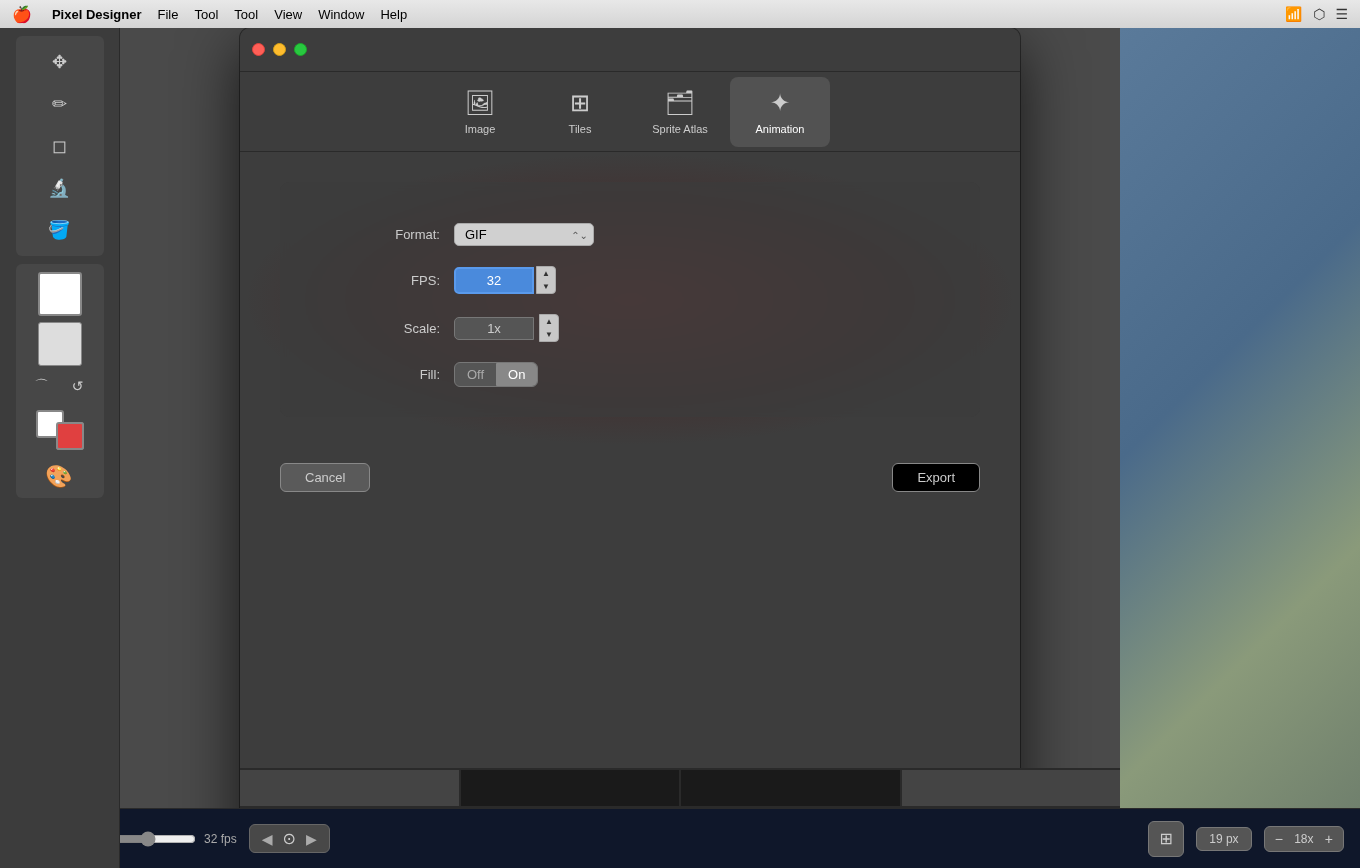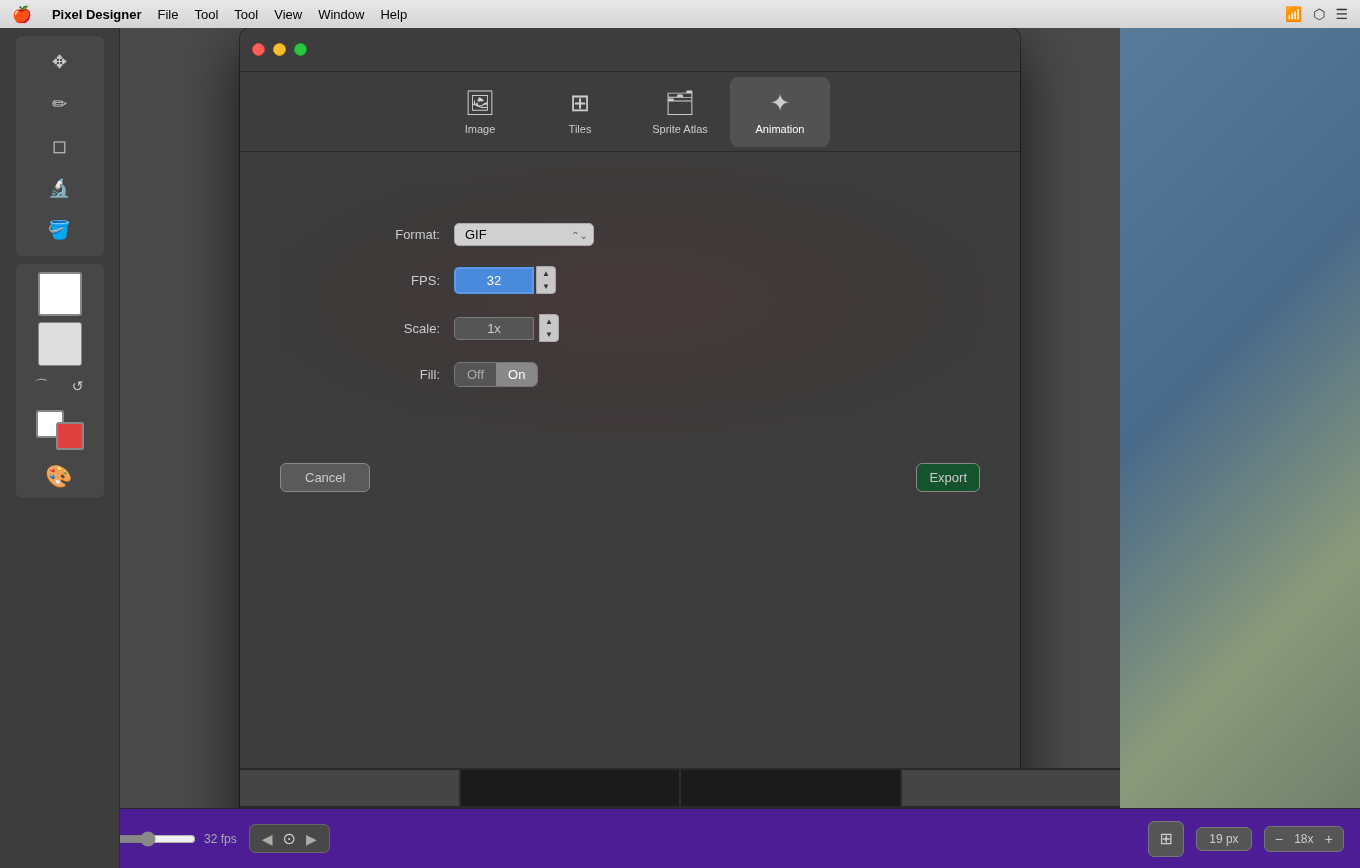--- a/index.html
+++ b/index.html
@@ -420,24 +420,24 @@
       background: #5a5a5a;
       border: 1px solid #888;
       border-radius: 6px;
       padding: 6px 24px;
       font-size: 13px;
       color: #ccc;
       cursor: pointer;
     }
 
     .btn-export {
-      background: #14532d;
+      background: #000000;
       border: 1px solid #888;
       border-radius: 6px;
-      padding: 6px 12px;
+      padding: 6px 24px;
       font-size: 13px;
       color: #ccc;
       cursor: pointer;
     }
 
     
     .filmstrip {
       position: absolute;
       bottom: 60px;
       left: 120px;
@@ -454,21 +454,21 @@
       flex: 1;
       background: #444;
     }
     .film-frame.dark { background: #1a1a1a; }
 
     
     .bottom-toolbar {
       position: absolute;
       bottom: 0; left: 0; right: 0;
       height: 60px;
-      background: #4c1d95;
+      background: #0f172a;
       border-top: 1px solid #2a2a2a;
       display: flex;
       align-items: center;
       padding: 0 16px;
       gap: 12px;
     }
 
     .playback-btns {
       display: flex;
       align-items: center;

